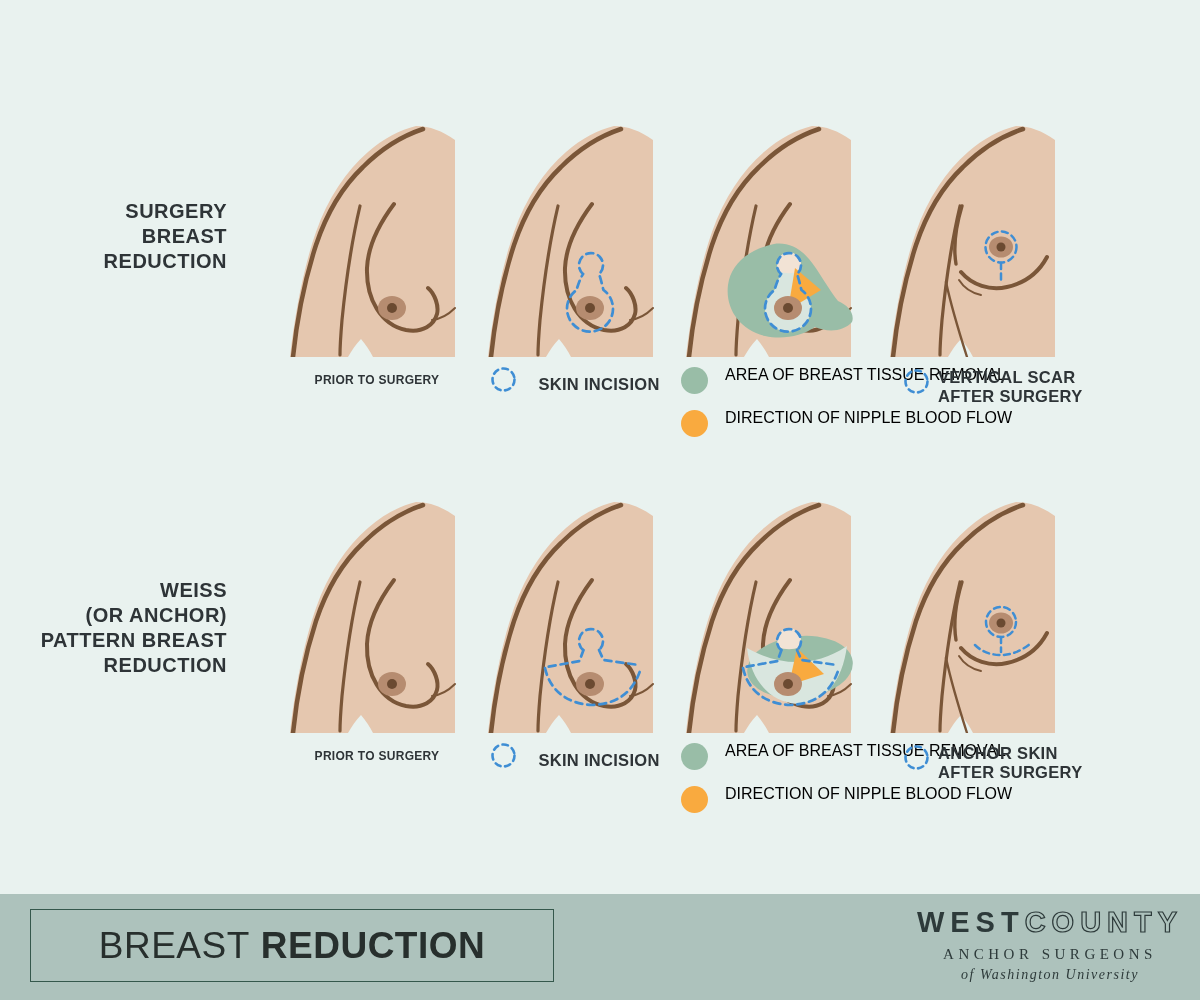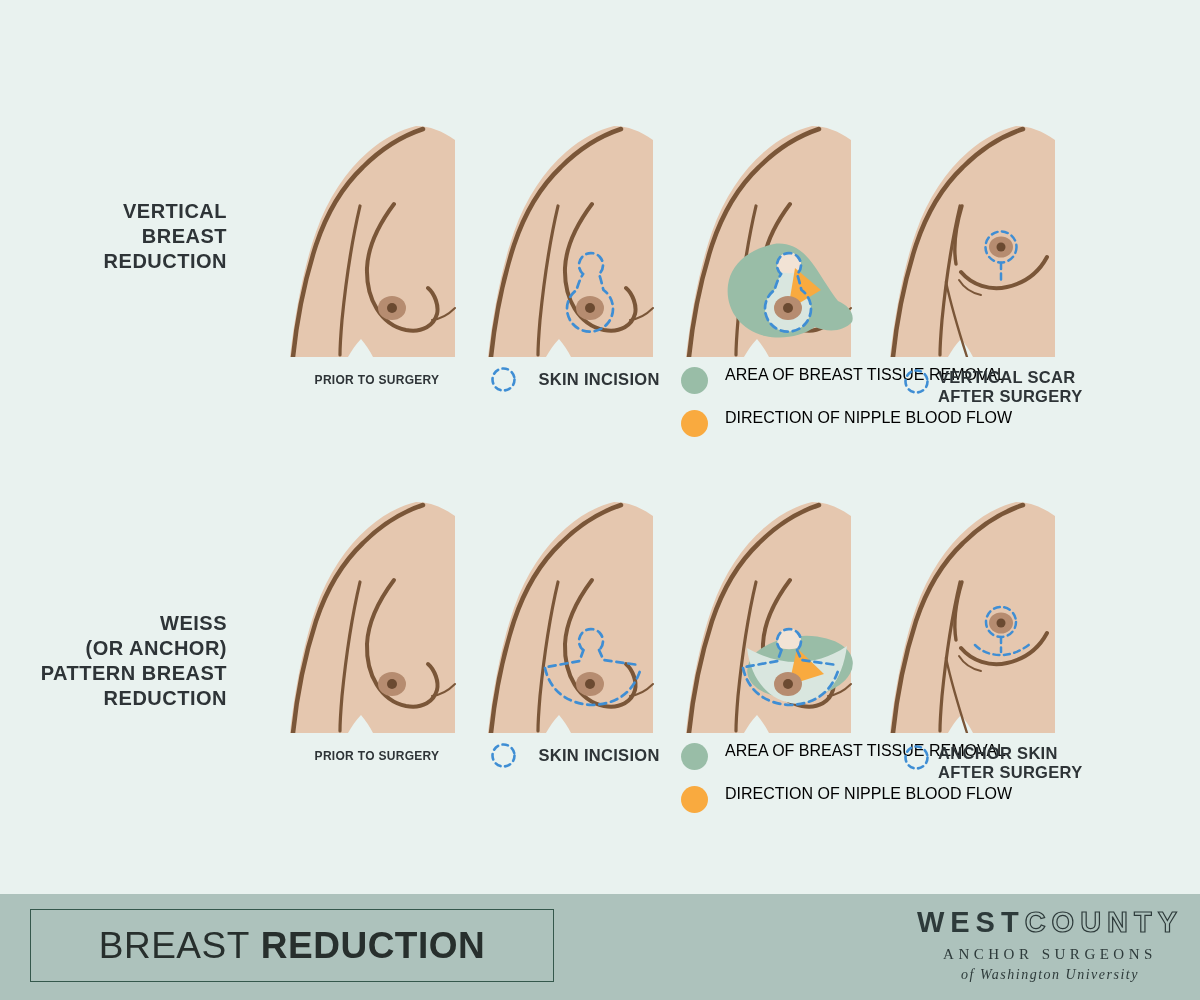--- a/index.html
+++ b/index.html
@@ -5,21 +5,21 @@
   html,body{margin:0;padding:0;background:#e9f2ef;}
   .stage{position:relative;width:1200px;height:1000px;background:#e9f2ef;
          font-family:"Liberation Sans",sans-serif;overflow:hidden;}
   .row-label{position:absolute;text-align:right;font-weight:700;font-size:20px;
              line-height:25px;letter-spacing:.5px;color:#2e3437;white-space:pre-line;}
   .panel{position:absolute;width:190px;height:235px;}
   .panel svg{display:block;width:100%;height:100%;}
   .cap{position:absolute;font-weight:700;font-size:12px;line-height:18.5px;
        letter-spacing:.3px;color:#2e3437;white-space:pre-line;}
   .cap.center{text-align:center;}
-  .caprow{position:absolute;display:flex;align-items:center;gap:21px;}
+  .caprow{position:absolute;display:flex;align-items:flex-end;gap:21px;}
   .caprow.topalign{align-items:flex-start;gap:8px;}
   .caprow .cap2{font-weight:700;font-size:16.5px;line-height:18.5px;letter-spacing:.3px;
                 color:#2e3437;white-space:pre-line;}
   .legend{position:absolute;display:flex;flex-direction:column;gap:15px;}
   .legitem{display:flex;gap:17px;align-items:flex-start;}
   .dot{width:27px;height:27px;border-radius:50%;flex:none;margin-top:1px;}
   .dot.green{background:#99bda7;}
   .dot.orange{background:#f9aa3f;}
   .dashicon{flex:none;}
   .band{position:absolute;left:0;top:894px;width:1200px;height:106px;background:#adc2bc;}
@@ -98,24 +98,24 @@
         <path d="M119 141 L119 161"></path>
       </g>
       <g id="ov-a-scar" fill="none" stroke="#3f8ed4" stroke-width="2.5" stroke-dasharray="6 4.5" stroke-linecap="round">
         <circle cx="119" cy="124" r="15"></circle>
         <path d="M119 139 L119 154"></path>
         <path d="M93 147 C100 154 109 157 119 157 C130 157 141 152 149 145"></path>
       </g>
     </defs>
   </svg>
 
-  <div class="row-label" style="left:20px;top:199px;width:207px;">VERTICAL
+  <div class="row-label" style="left:20px;top:199px;width:207px;">SURGERY
 BREAST
 REDUCTION</div>
-  <div class="row-label" style="left:20px;top:611px;width:207px;">WEISS
+  <div class="row-label" style="left:20px;top:578px;width:207px;">WEISS
 (OR ANCHOR)
 PATTERN BREAST
 REDUCTION</div>
 
   <div class="panel" style="left:282px;top:122px;">
     <svg viewBox="0 0 190 235">
         <use href="#torso-big"></use>
       </svg>
   </div>
   <div class="panel" style="left:480px;top:122px;">

